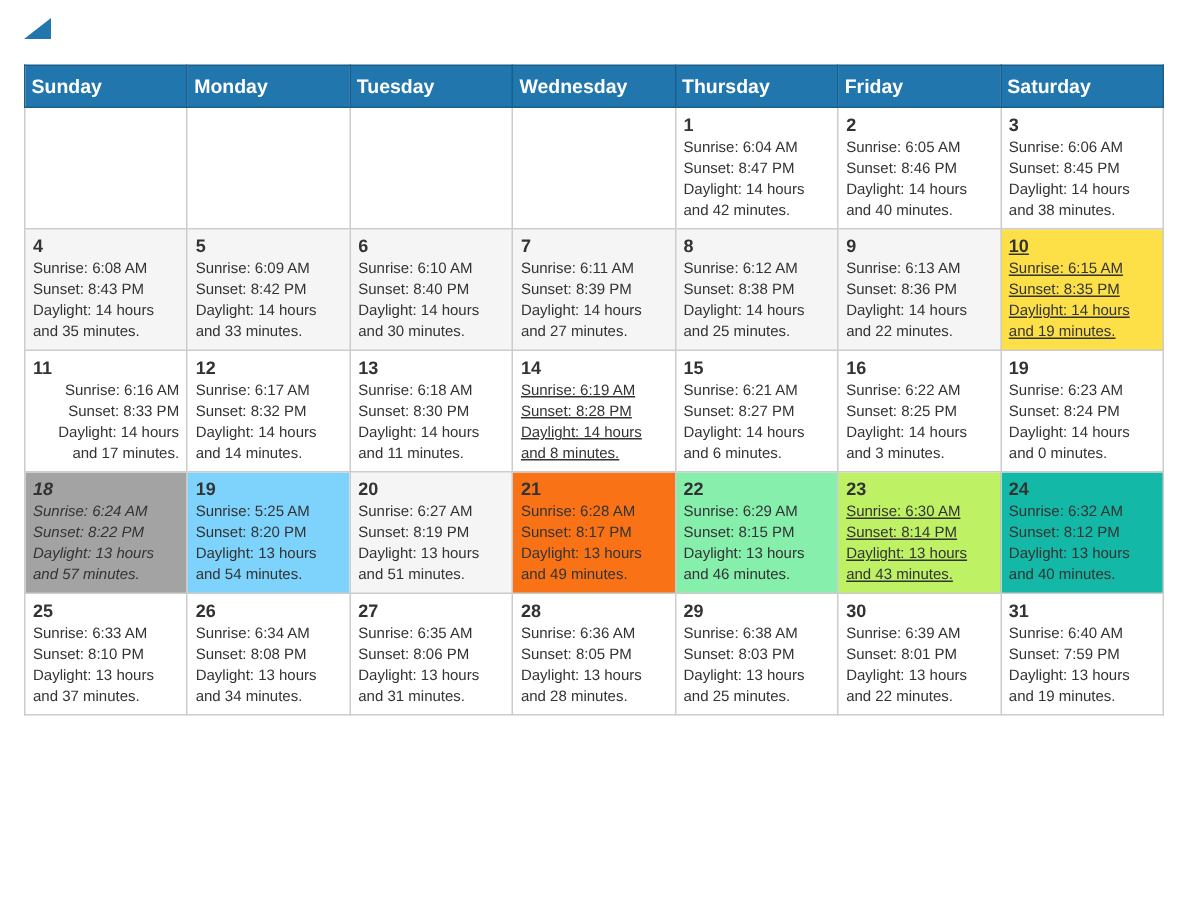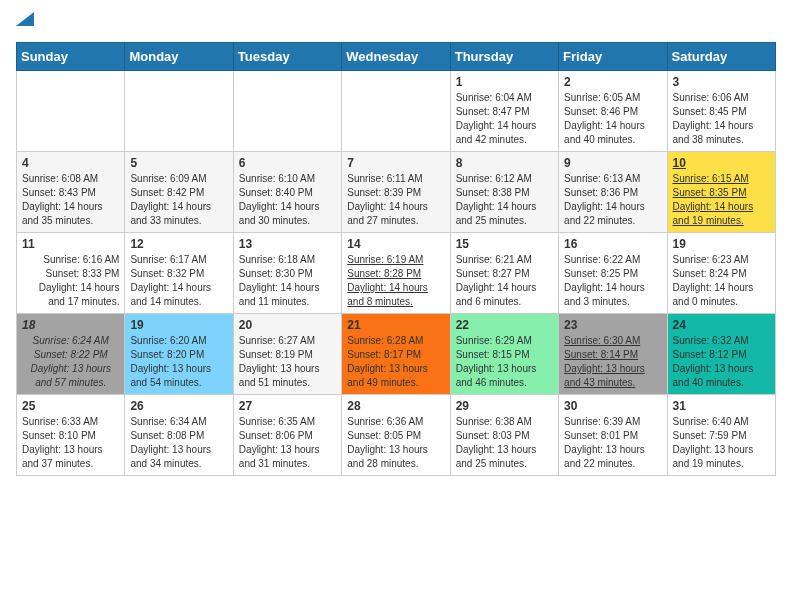--- a/index.html
+++ b/index.html
@@ -219,27 +219,27 @@
         <td>
           <span class="day-number">19</span>
           <div class="day-info" style="white-space: pre-line;">Sunrise: 6:23 AM
 Sunset: 8:24 PM
 Daylight: 14 hours and 0 minutes.</div>
         </td>
       </tr>
       <tr>
         <td style="background: #a3a3a3; font-style: italic;">
           <span class="day-number">18</span>
-          <div class="day-info" style="white-space: pre-line; text-align: center;">Sunrise: 6:24 AM
+          <div class="day-info" style="white-space: pre-line;">Sunrise: 6:24 AM
 Sunset: 8:22 PM
 Daylight: 13 hours and 57 minutes.</div>
         </td>
         <td style="background: #7dd3fc;">
           <span class="day-number">19</span>
-          <div class="day-info" style="white-space: pre-line;">Sunrise: 6:20 AM
+          <div class="day-info" style="white-space: pre-line;">Sunrise: 5:25 AM
 Sunset: 8:20 PM
 Daylight: 13 hours and 54 minutes.</div>
         </td>
         <td style="background: rgb(245, 245, 245);">
           <span class="day-number">20</span>
           <div class="day-info" style="white-space: pre-line;">Sunrise: 6:27 AM
 Sunset: 8:19 PM
 Daylight: 13 hours and 51 minutes.</div>
         </td>
         <td style="background: #f97316;">
@@ -247,21 +247,21 @@
           <div class="day-info" style="white-space: pre-line;">Sunrise: 6:28 AM
 Sunset: 8:17 PM
 Daylight: 13 hours and 49 minutes.</div>
         </td>
         <td style="background: #86efac;">
           <span class="day-number">22</span>
           <div class="day-info" style="white-space: pre-line;">Sunrise: 6:29 AM
 Sunset: 8:15 PM
 Daylight: 13 hours and 46 minutes.</div>
         </td>
-        <td style="background: #a3a3a3;">
+        <td style="background: #bef264;">
           <span class="day-number">23</span>
           <div class="day-info" style="white-space: pre-line; text-decoration: underline;">Sunrise: 6:30 AM
 Sunset: 8:14 PM
 Daylight: 13 hours and 43 minutes.</div>
         </td>
         <td style="background: #14b8a6;">
           <span class="day-number">24</span>
           <div class="day-info" style="white-space: pre-line;">Sunrise: 6:32 AM
 Sunset: 8:12 PM
 Daylight: 13 hours and 40 minutes.</div>

